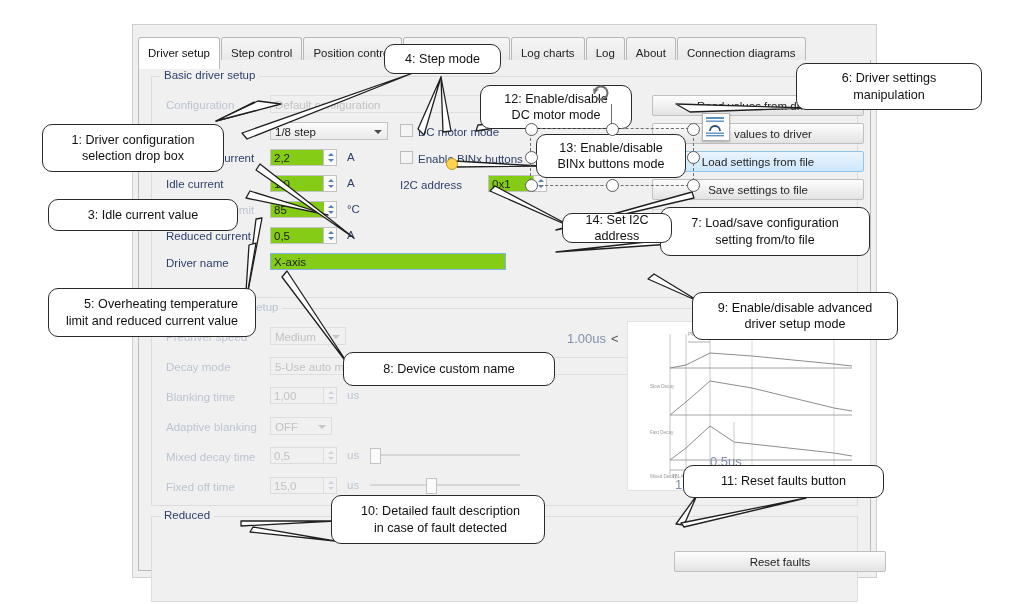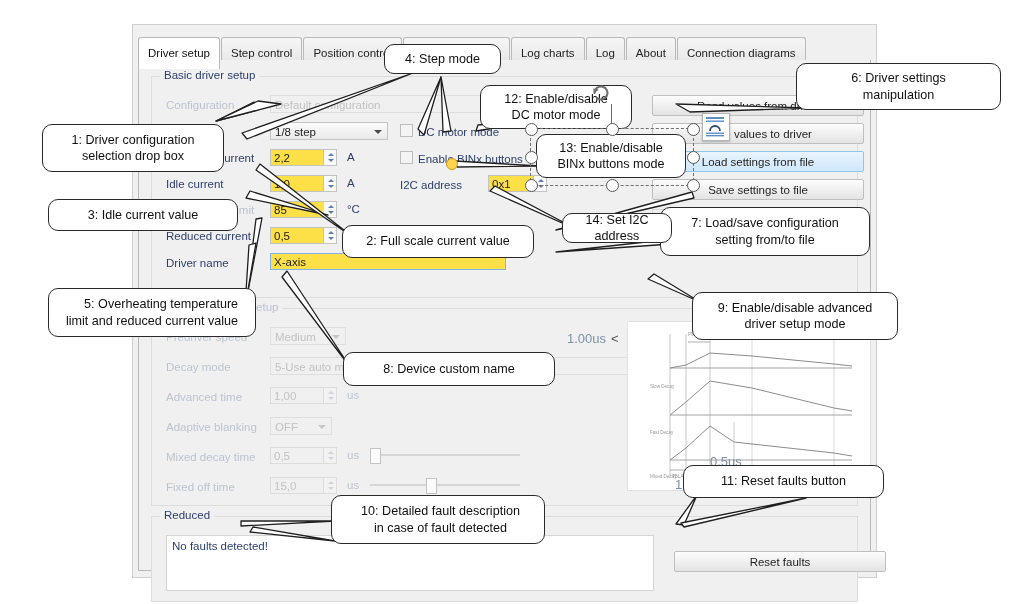--- a/index.html
+++ b/index.html
@@ -51,21 +51,21 @@
   .group-title.dim{color:#b9c2d1;}
 
   
   .lbl{position:absolute;font-size:11.5px;color:#2c3e6b;white-space:nowrap;}
   .lbl.dim{color:#bcc4d2;}
   .unit{position:absolute;font-size:11.5px;color:#2c3e6b;}
   .unit.dim{color:#bcc4d2;}
 
   .tbox{
     position:absolute;height:17px;line-height:17px;
-    background:#fde047;border:1px solid #c3c3c3;
+    background:#84cc16;border:1px solid #c3c3c3;
     font-size:11.5px;color:#222;padding:0 3px;box-sizing:border-box;
     white-space:nowrap;overflow:hidden;
   }
   .tbox.dim{background:#f0f0f0;border-color:#dcdcdc;color:#c2c2c2;}
   .tbox.focus{border-color:#7eb4ea;}
 
   .combo{
     position:absolute;height:18px;line-height:18px;
     background:linear-gradient(#fbfbfb,#eaeaea);
     border:1px solid #c3c3c3;
@@ -265,21 +265,21 @@
           <span>Medium</span>
           <i class="arw"></i>
         </div>
 
         <span class="lbl dim" style="left:14px;top:52px;">Decay mode</span>
         <div class="combo dim" style="left:118px;top:48px;width:468px;">
           <span>5-Use auto mixed decay at all times</span>
           <i class="arw"></i>
         </div>
 
-        <span class="lbl dim" style="left:14px;top:82px;">Advanced time</span>
+        <span class="lbl dim" style="left:14px;top:82px;">Blanking time</span>
         <div class="tbox dim" style="left:118px;top:78px;width:54px;"><span>1,00</span></div>
         <div class="spin dim" style="left:172px;top:78px;">
             <i class="up"></i>
             <i class="dn"></i>
           </div>
         <span class="unit dim" style="left:195px;top:80px;">us</span>
 
         <span class="lbl dim" style="left:14px;top:112px;">Adaptive blanking</span>
         <div class="combo dim" style="left:118px;top:108px;width:62px;">
           <span>OFF</span>
@@ -345,23 +345,20 @@
           <span class="chartbig" style="left:134px;top:141px;">15.0us</span>
           <span class="chartbig" style="left:47px;top:155px;">1.00us</span>
         </div>
 
         <span class="chartbig" style="left:415px;top:22px;z-index:5;">1.00us</span>
         <span class="chartbig" style="left:459px;top:22px;z-index:5;color:#555;">&lt;</span>
       </div>
 
       <div class="group" style="left:12px;top:456px;right:12px;height:84px;">
         <span class="group-title">Reduced</span>
-        <div class="faultbox" style="left:14px;top:18px;width:486px;height:54px;">
-          <span class="faulttext" style="left:5px;top:4px;">No faults detected!</span>
-        </div>
         <div class="btn" style="left:522px;top:34px;width:212px;"><span>Reset faults</span></div>
       </div>
 
     </div>
   </div>
 
   <div class="leader" style="left:0;top:0;width:1024px;height:604px;">
     <svg width="1024" height="604" viewBox="0 0 1024 604">
       <g fill="#ffffff" stroke="#1f1f1f" stroke-width="1.3" stroke-linejoin="round">
 
@@ -401,38 +398,35 @@
         <polygon points="806,498 681,523 684,527"></polygon>
       </g>
     </svg>
   </div>
 
   <div class="callout" style="left:42px;top:92px;width:182px;height:48px;margin-top:32px;">
       <span style="white-space:pre-line;">1: Driver configuration
 selection drop box</span>
     </div>
 
-  <div class="callout" style="left:342px;top:225px;width:192px;height:33px;">
-      <span style="white-space:pre-line;">2: Full scale current value</span>
-    </div>
 
   <div class="callout" style="left:48px;top:199px;width:190px;height:32px;">
       <span style="white-space:pre-line;">3: Idle current value</span>
     </div>
 
   <div class="callout" style="left:384px;top:44px;width:117px;height:30px;">
       <span style="white-space:pre-line;">4: Step mode</span>
     </div>
 
   <div class="callout" style="left:48px;top:288px;width:208px;height:49px;">
       <span style="white-space:pre-line;text-align:right;">5: Overheating temperature
 limit and reduced current value</span>
     </div>
 
-  <div class="callout" style="left:796px;top:63px;width:205px;height:47px;">
+  <div class="callout" style="left:796px;top:63px;width:186px;height:47px;">
       <span style="white-space:pre-line;">6: Driver settings
 manipulation</span>
     </div>
 
   <div class="callout" style="left:660px;top:207px;width:210px;height:49px;">
       <span style="white-space:pre-line;">7: Load/save configuration
 setting from/to file</span>
     </div>
 
   <div class="callout" style="left:343px;top:352px;width:212px;height:34px;">

